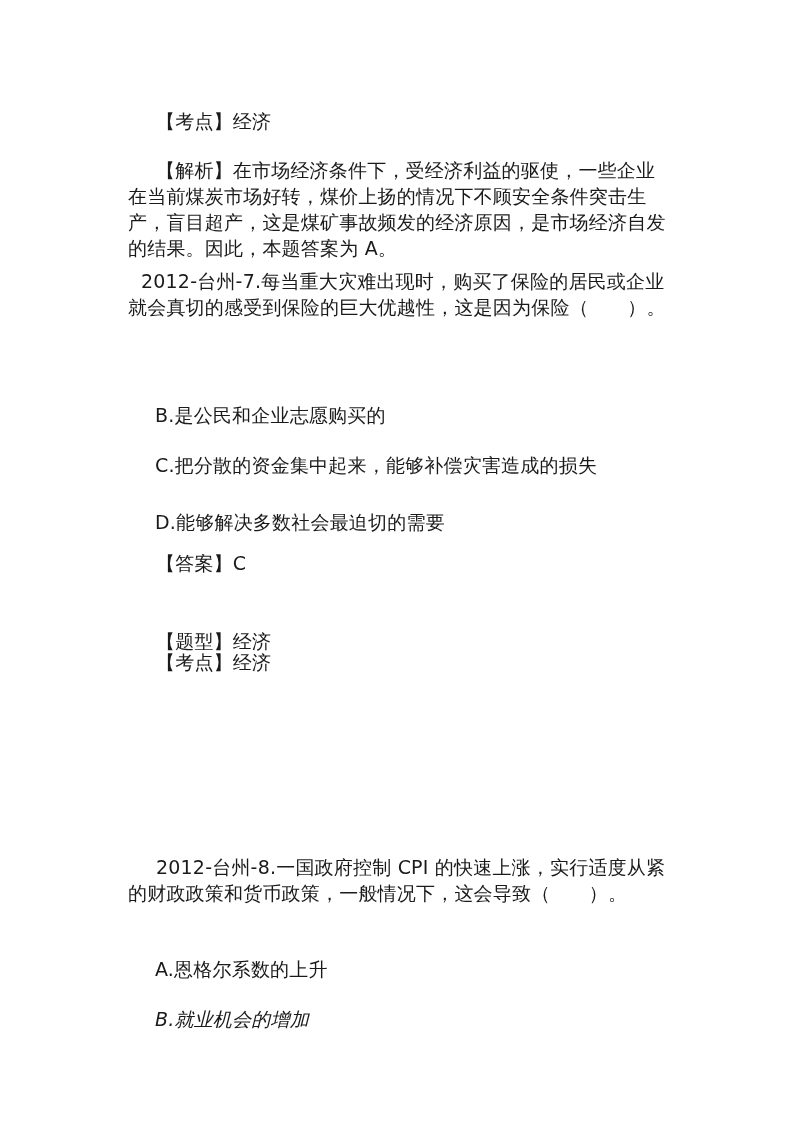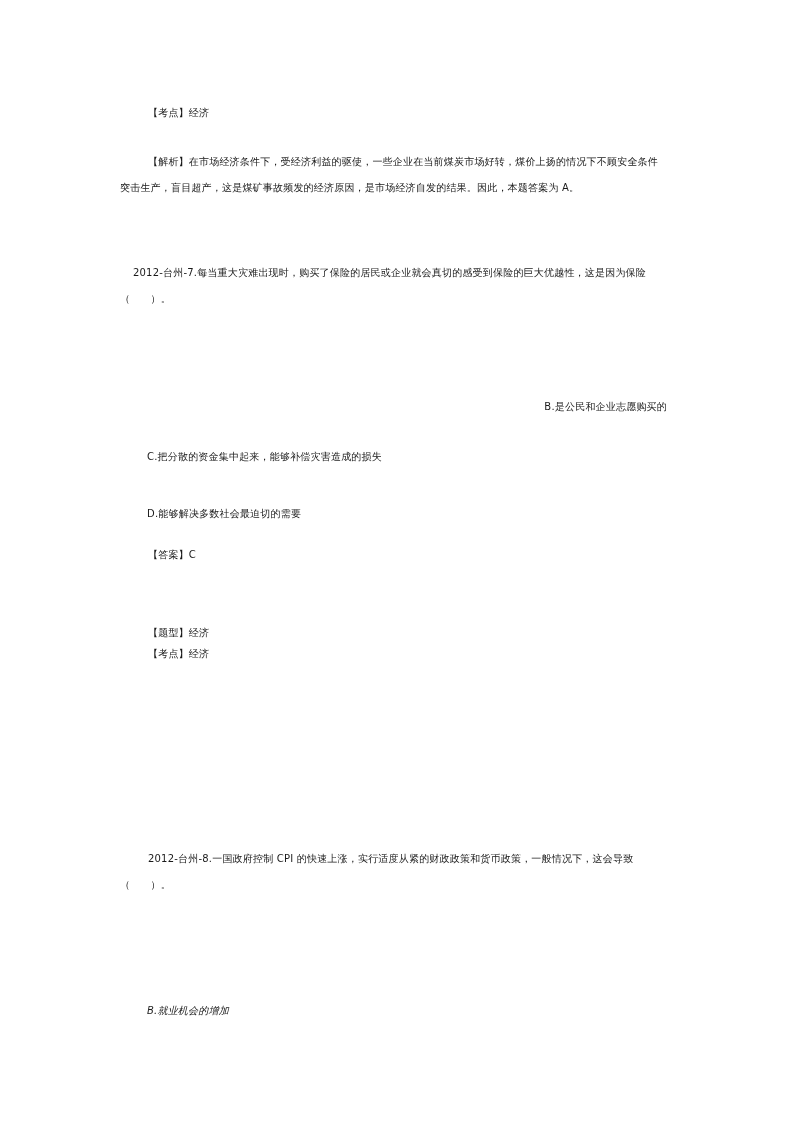--- a/index.html
+++ b/index.html
@@ -1,53 +1,54 @@
 <!DOCTYPE html>
 <html><head>
 <meta charset="utf-8">
 <style>
   html, body { margin: 0; padding: 0; background: #ffffff; }
   body { width: 794px; height: 1123px; position: relative; overflow: hidden;
          font-family: "DejaVu Sans", "Liberation Sans", sans-serif; color: #1a1a1a; }
   .page { position: absolute; left: 0; top: 0; width: 794px; height: 1123px; }
-  .p { position: absolute; left: 120px; width: 546px; font-size: 10px; line-height: 26px;
-       letter-spacing: 0.2px; margin: 0; }
+  .p { position: absolute; left: 120px; width: 546px; font-size: 19px; line-height: 26px;
+       letter-spacing: 0.2px; margin: 8px; }
   .ind { text-indent: 28px; }
   .ind-s { text-indent: 13px; }
   .opt { left: 147px; width: 520px; }
 </style>
 </head>
 <body>
 
 <div class="page">
 
   <p class="p ind" style="top:100px;">
     <span>【考点】</span><span>经济</span>
   </p>
 
   <p class="p ind" style="top:149px;">
     <span>【解析】</span><span>在市场经济条件下，受经济利益的驱使，一些企业在当前煤炭市场好转，煤价上扬的情况下不顾安全条件突击生产，盲目超产，这是煤矿事故频发的经济原因，是市场经济自发的结果。因此，本题答案为 A。</span>
   </p>
 
   <p class="p ind-s" style="top:260px;">2012-台州-7.每当重大灾难出现时，购买了保险的居民或企业就会真切的感受到保险的巨大优越性，这是因为保险（　　）。</p>
 
-  <p class="p opt" style="top:394px;text-align:right;">B.是公民和企业志愿购买的</p>
+  <p class="p opt" style="top:394px;">B.是公民和企业志愿购买的</p>
   <p class="p opt" style="top:444px;">C.把分散的资金集中起来，能够补偿灾害造成的损失</p>
   <p class="p opt" style="top:501px;">D.能够解决多数社会最迫切的需要</p>
 
   <p class="p ind" style="top:542px;">
     <span>【答案】</span><span>C</span>
   </p>
 
   <p class="p ind" style="top:620px;">
     <span>【题型】</span><span>经济</span>
   </p>
 
   <p class="p ind" style="top:641px;">
     <span>【考点】</span><span>经济</span>
   </p>
 
 
   <p class="p ind" style="top:846px;">2012-台州-8.一国政府控制 CPI 的快速上涨，实行适度从紧的财政政策和货币政策，一般情况下，这会导致（　　）。</p>
 
+  <p class="p opt" style="top:948px;">A.恩格尔系数的上升</p>
   <p class="p opt" style="top:998px;font-style:italic;">B.就业机会的增加</p>
 
 </div>
 
 </body></html>

